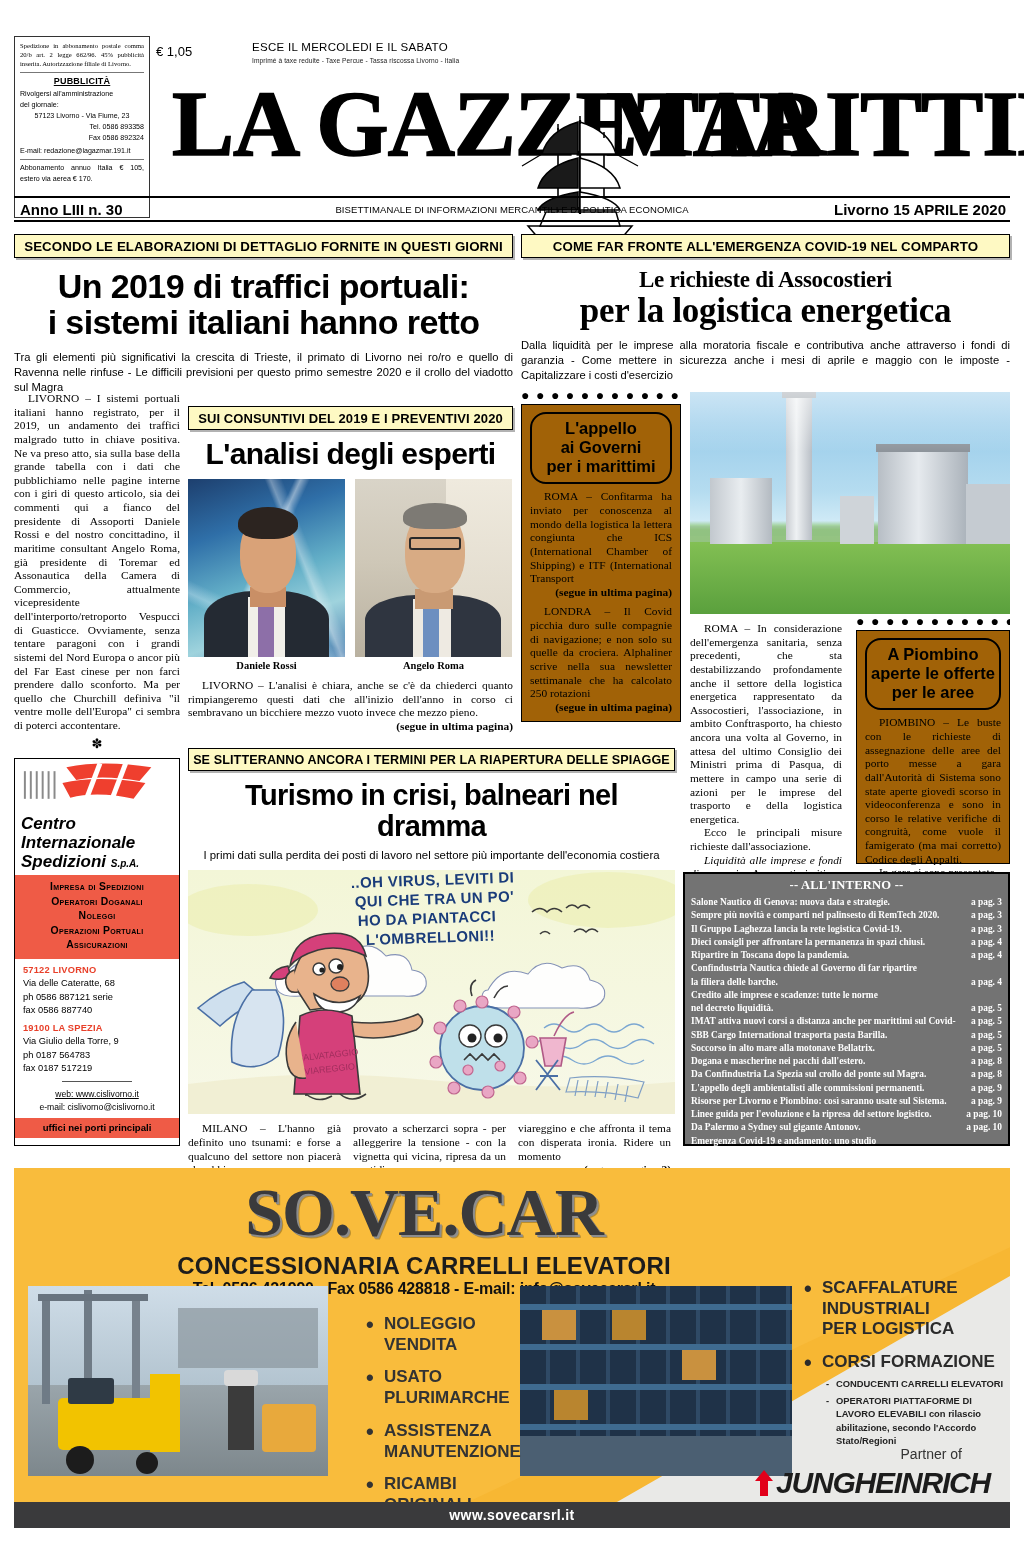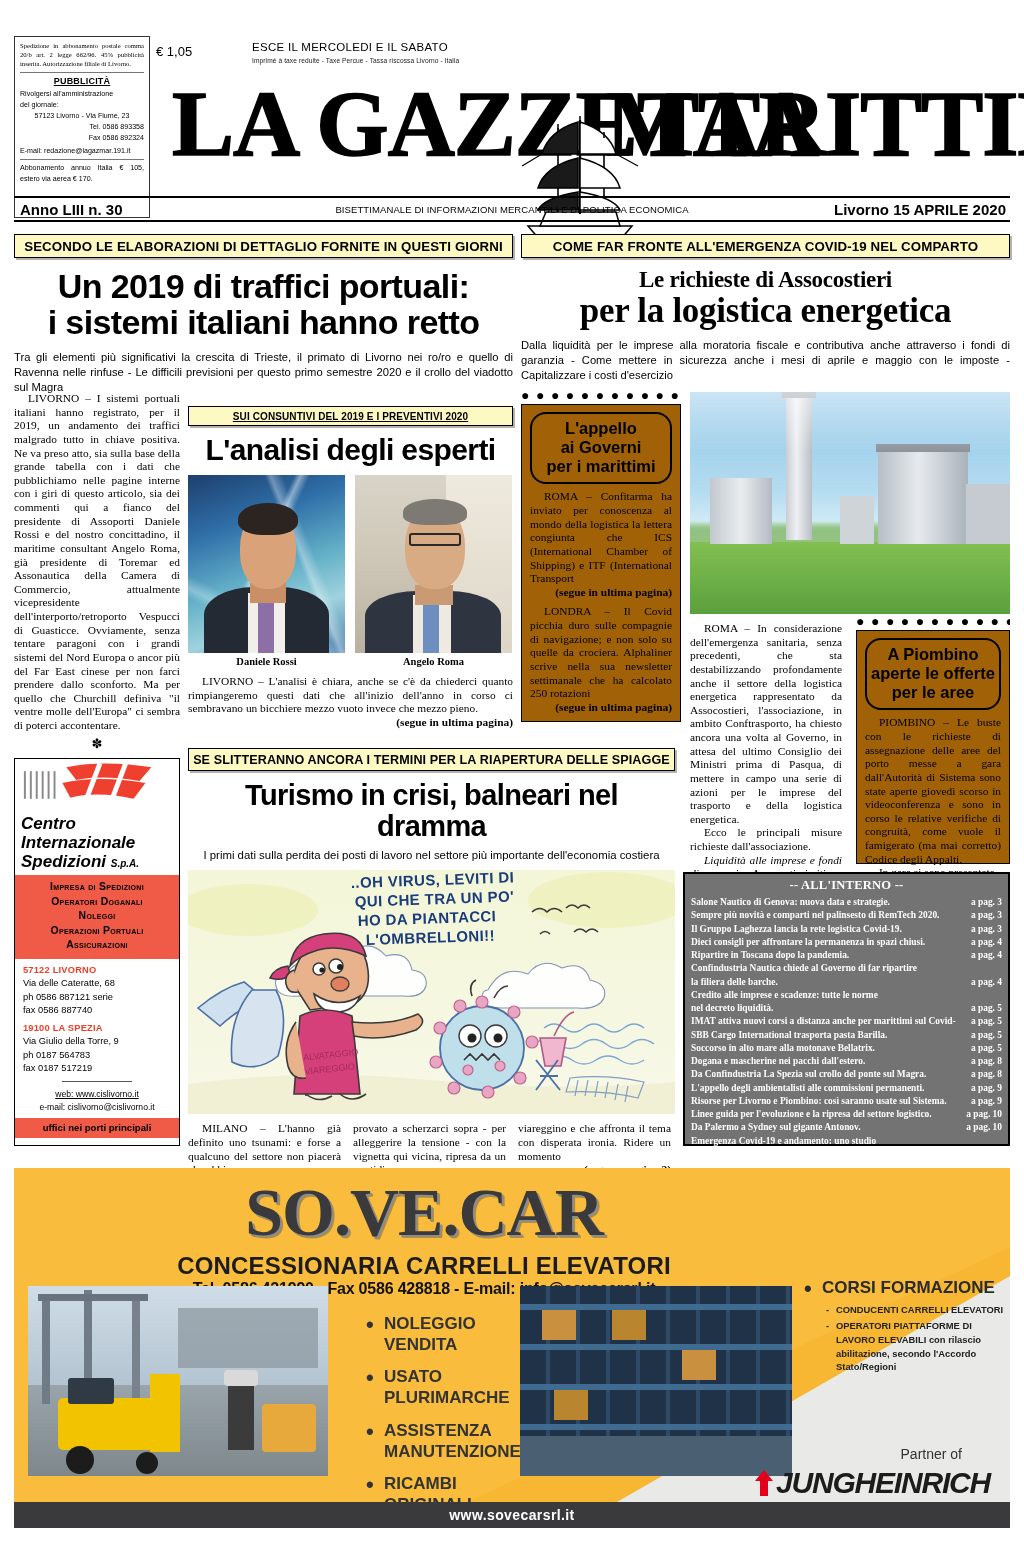--- a/index.html
+++ b/index.html
@@ -233,21 +233,21 @@
 
   <div class="body-col" style="position:absolute;left:14px;top:392px;width:166px;">
     <p>LIVORNO – I sistemi portuali italiani hanno registrato, per il 2019, un andamento dei traffici malgrado tutto in chiave positiva. Ne va preso atto, sia sulla base della grande tabella con i dati che pubblichiamo nelle pagine interne con i giri di questo articolo, sia dei commenti qui a fianco del presidente di Assoporti Daniele Rossi e del nostro concittadino, il maritime consultant Angelo Roma, già presidente di Toremar ed Assonautica della Camera di Commercio, attualmente vicepresidente dell'interporto/retroporto Vespucci di Guasticce. Ovviamente, senza tentare paragoni con i grandi sistemi del Nord Europa o ancor più del Far East cinese per non farci prendere dallo sconforto. Ma per quello che Churchill definiva "il ventre molle dell'Europa" ci sembra di poterci accontentare.</p>
     <div style="text-align:center;font-size:13px;line-height:22px;">✽</div>
     <p>Sostanzialmente ci sarebbe poco da aggiungere ai dettagliati indici dei vari traffici della tabella, e ai commenti qui a fianco. Come</p>
     <p class="byline">A.F.</p>
     <p class="segue">(segue a pagina 2)</p>
   </div>
 
   <div style="position:absolute;left:188px;top:406px;width:325px;">
-    <div class="kicker" style="font-size:10px;text-decoration:underline;">SUI CONSUNTIVI DEL 2019 E I PREVENTIVI 2020</div>
+    <div class="kicker" style="font-size:13px;">SUI CONSUNTIVI DEL 2019 E I PREVENTIVI 2020</div>
     <div class="headline-sans" style="font-size:30px;margin-top:8px;">L'analisi degli esperti</div>
 
     <div style="display:flex;gap:10px;margin-top:9px;">
       <div style="width:157px;">
         <div class="photo p1" style="height:178px;">
           <div class="suit" style="left:16px;top:112px;width:125px;height:70px;background:#242a33;border-radius:40% 40% 0 0;"></div>
           <div class="suit" style="left:60px;top:118px;width:37px;height:64px;background:#f1efe9;"></div>
           <div class="suit" style="left:70px;top:124px;width:16px;height:56px;background:#8d6fa8;border-radius:3px;"></div>
           <div class="face head" style="left:52px;top:34px;width:56px;height:80px;background:#d9a278;z-index:4;"></div>
           <div class="face" style="left:50px;top:28px;width:60px;height:32px;background:#2c2420;border-radius:50% 50% 40% 40%;z-index:5;"></div>
@@ -654,20 +654,21 @@
     </div>
 
     <div class="sv-list" style="left:352px;top:146px;width:150px;">
       <div class="sv-li"><span class="nl">NOLEGGIO<br>VENDITA</span></div>
       <div class="sv-li"><span class="nl">USATO<br>PLURIMARCHE</span></div>
       <div class="sv-li"><span class="nl">ASSISTENZA<br>MANUTENZIONE</span></div>
       <div class="sv-li"><span class="nl">RICAMBI<br>ORIGINALI</span></div>
     </div>
 
     <div class="sv-list" style="left:790px;top:110px;width:200px;">
+      <div class="sv-li sv-li2"><span class="nl">SCAFFALATURE<br>INDUSTRIALI<br>PER LOGISTICA</span></div>
       <div class="sv-li sv-li2" style="margin-bottom:4px;"><span class="nl">CORSI FORMAZIONE</span></div>
       <div class="sv-sublist">
         <div>CONDUCENTI CARRELLI ELEVATORI</div>
         <div>OPERATORI PIATTAFORME DI LAVORO ELEVABILI con rilascio abilitazione, secondo l'Accordo Stato/Regioni</div>
       </div>
     </div>
 
     <div class="sv-partner">Partner of</div>
     <div class="sv-jh">
       <svg style="position:absolute;left:-22px;top:4px;width:20px;height:26px;" viewBox="0 0 20 26">

